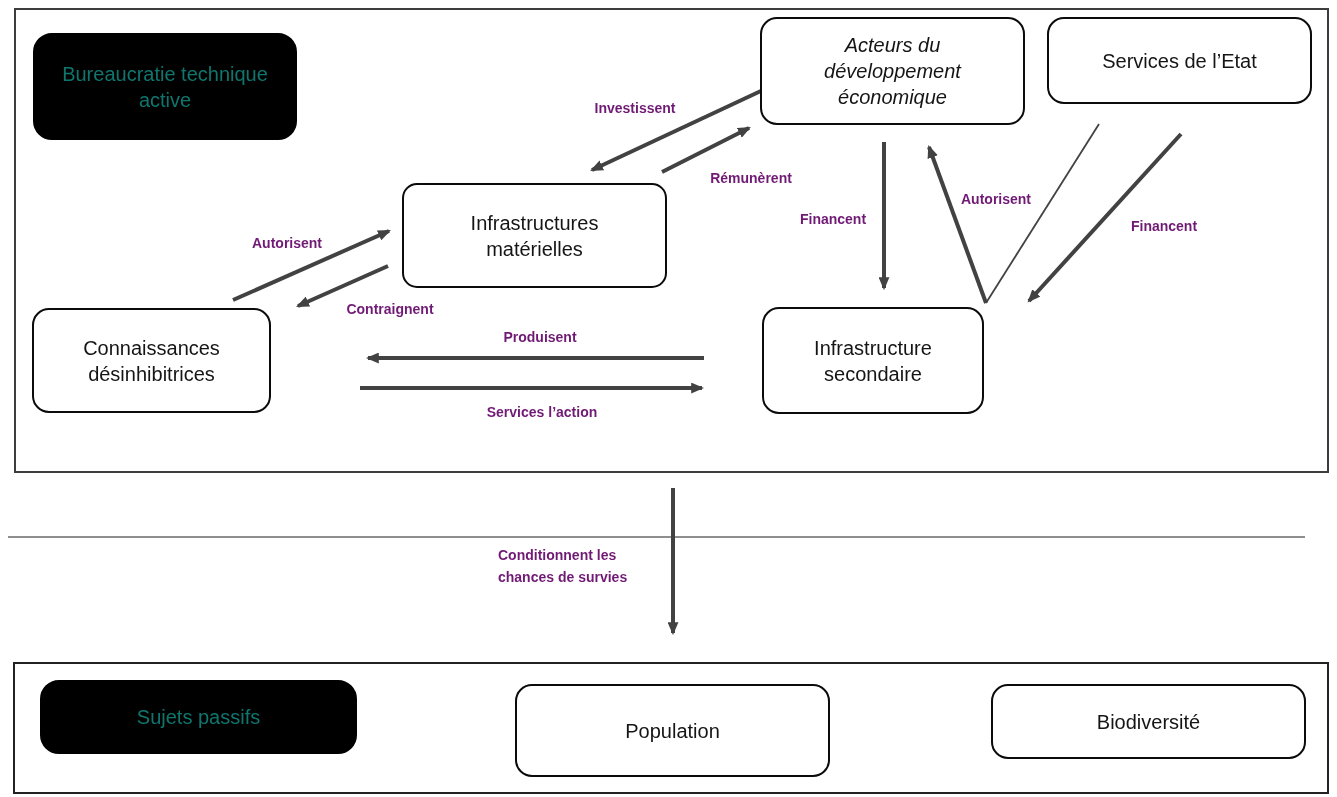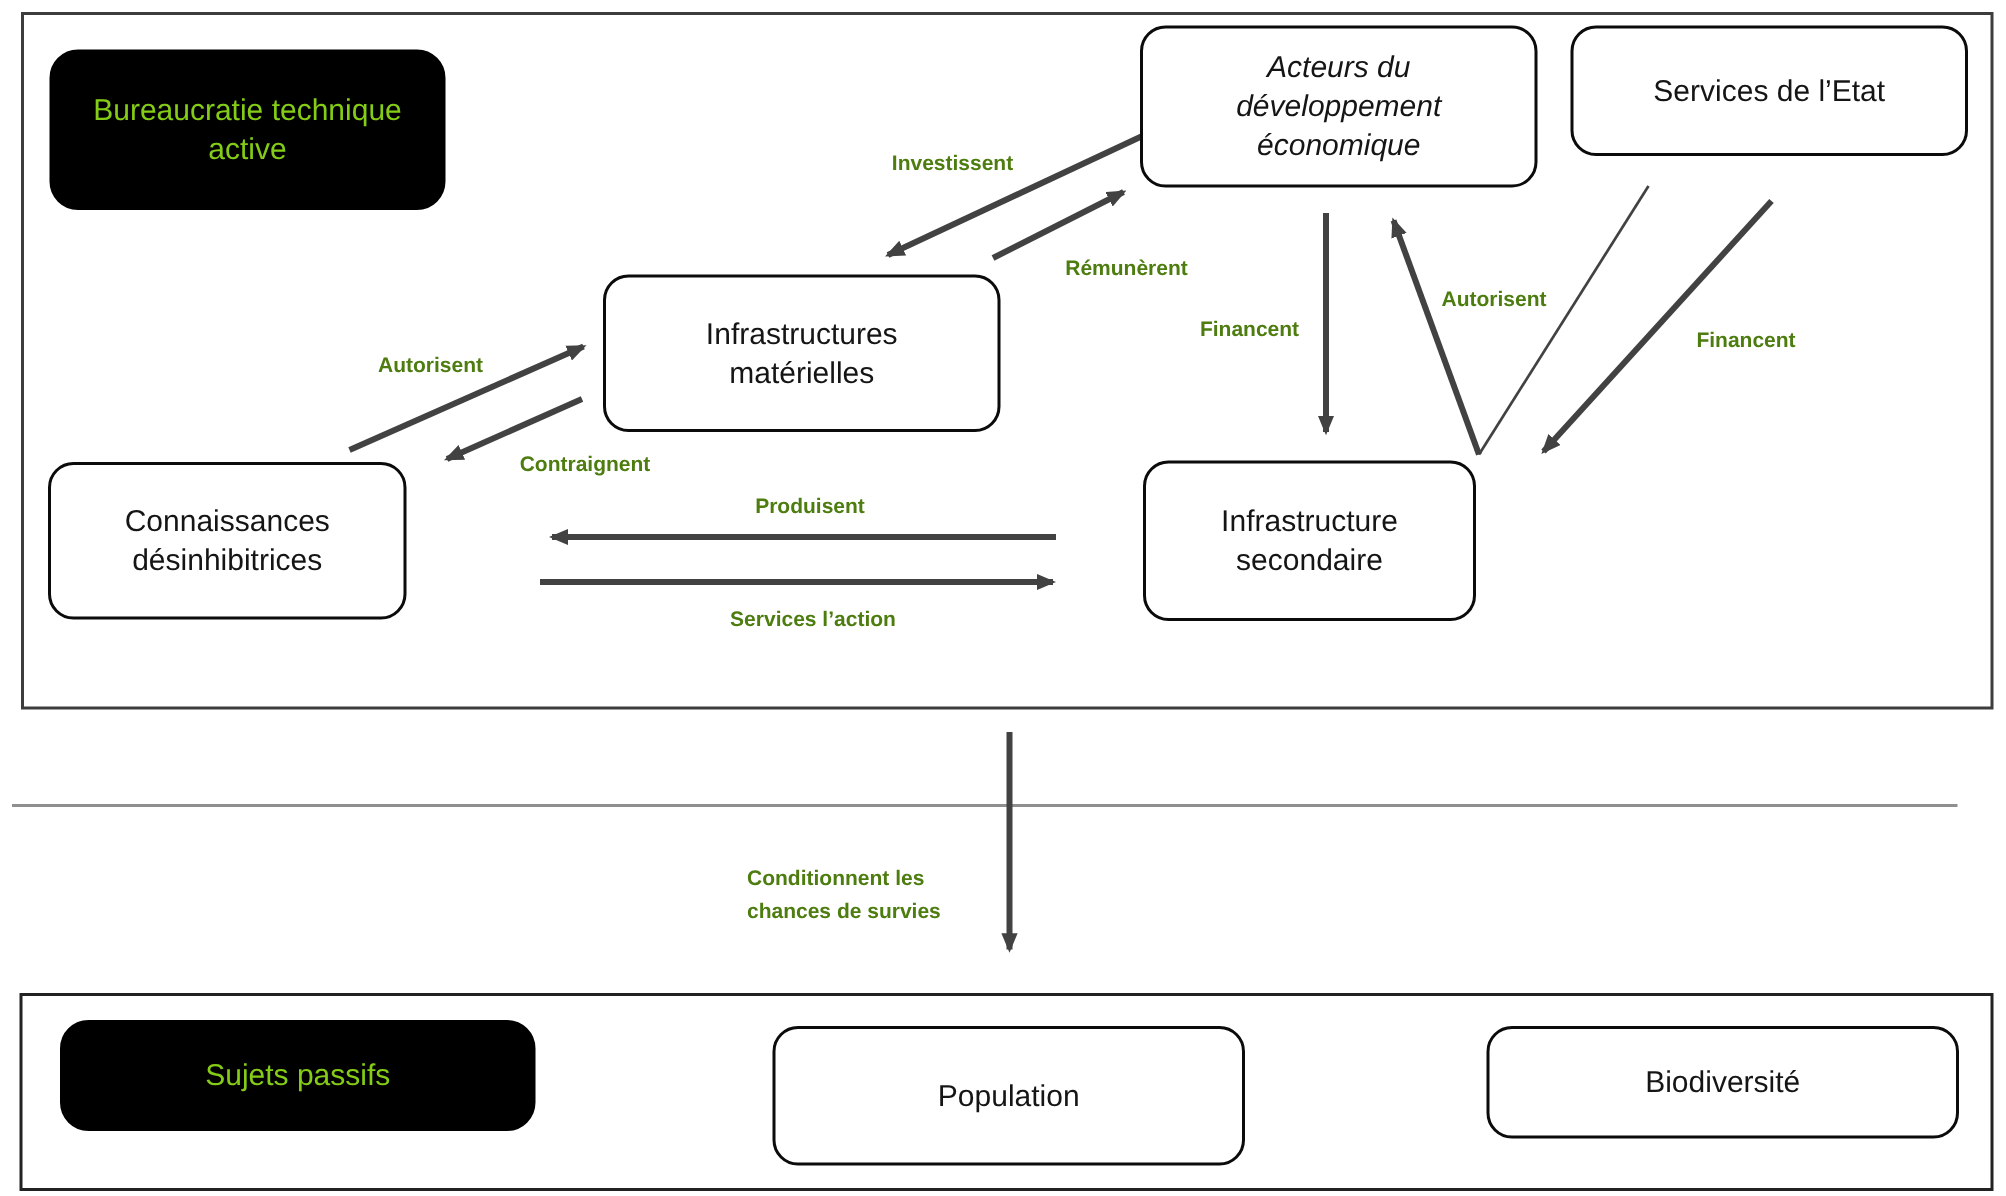--- a/index.html
+++ b/index.html
@@ -8,26 +8,26 @@
     font-family:"Liberation Sans",sans-serif;color:#151515;
   }
   .container{position:absolute;background:#ffffff;}
   .top-container{left:14px;top:8px;width:1311px;height:461px;border:2px solid #3d3d3d;}
   .bottom-container{left:13px;top:662px;width:1312px;height:128px;border:2px solid #222222;}
   .node{
     position:absolute;display:flex;align-items:center;justify-content:center;
     text-align:center;border:2px solid #0b0b0b;border-radius:17px;background:#ffffff;
     font-size:20px;line-height:26px;padding:0 18px;box-sizing:border-box;
   }
-  .node.black{background:#000000;color:#84cc16;border-color:#000000;border-radius:19px;}
+  .node.black{background:#000000;color:#0f766e;border-color:#000000;border-radius:19px;}
   .edge-label{
     position:absolute;transform:translate(-50%,-50%);
-    font-size:14px;font-weight:bold;color:#4d7c0f;white-space:nowrap;
+    font-size:14px;font-weight:bold;color:#701a75;white-space:nowrap;
   }
-  .edge-label.block{transform:none;line-height:22px;white-space:normal;margin-top:30px;}
+  .edge-label.block{transform:none;line-height:22px;white-space:normal;}
   .separator{position:absolute;left:8px;top:536px;width:1297px;height:2px;background:#8f8f8f;}
   svg.overlay{position:absolute;left:0;top:0;pointer-events:none;}
   svg .arrow{stroke:#424242;stroke-width:4;fill:none;}
   svg .thin{stroke:#424242;stroke-width:1.8;fill:none;}
 </style>
 </head>
 <body>
 
 <div class="container top-container"></div>
 
@@ -59,21 +59,21 @@
 </div>
 
 <div class="node" style="left:760px;top:17px;width:265px;height:108px;font-style:italic;">
   <span>Acteurs du développement économique</span>
 </div>
 
 <div class="node" style="left:1047px;top:17px;width:265px;height:87px;">
   <span>Services de l’Etat</span>
 </div>
 
-<div class="node" style="left:402px;top:183px;width:265px;height:105px;">
+<div class="node" style="left:402px;top:183px;width:265px;height:105px;border-radius:15px;">
   <span>Infrastructures matérielles</span>
 </div>
 
 <div class="node" style="left:32px;top:308px;width:239px;height:105px;">
   <span>Connaissances désinhibitrices</span>
 </div>
 
 <div class="node" style="left:762px;top:307px;width:222px;height:107px;">
   <span>Infrastructure secondaire</span>
 </div>

